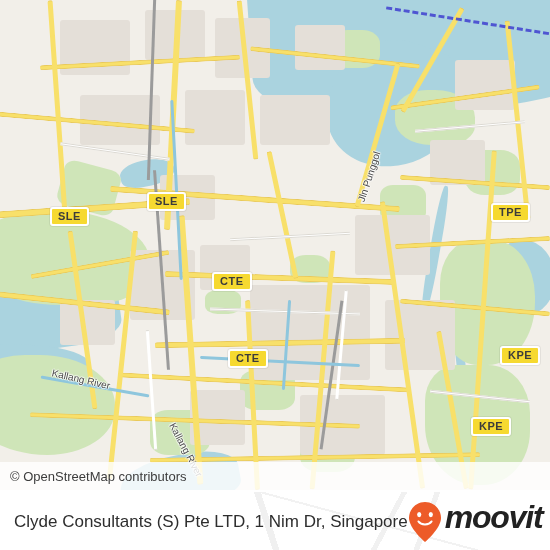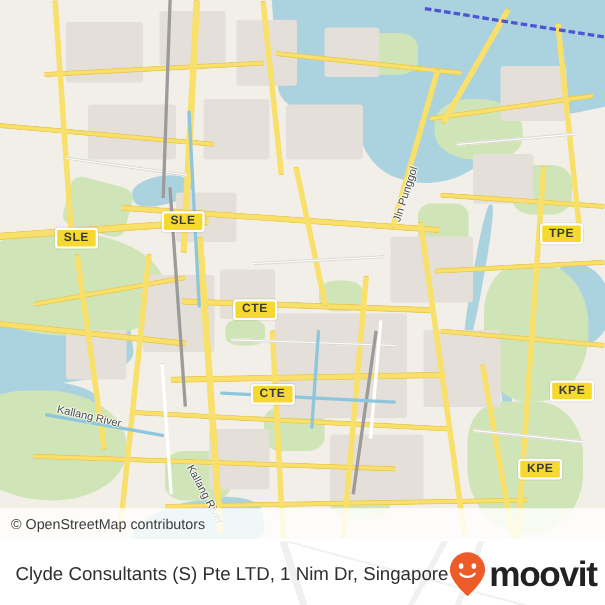--- a/index.html
+++ b/index.html
@@ -219,23 +219,24 @@
   .place-text {
     position: relative;
     color: #2e2e2e;
     font-size: 17px;
     white-space: nowrap;
     z-index: 2;
   }
   .brand {
     position: relative;
     display: flex;
-    align-items: center;
+    align-items: flex-start;
     gap: 3px;
     z-index: 2;
+    font-style: italic;
   }
   .brand-word {
     color: #222222;
     font-size: 32px;
     font-weight: bold;
     letter-spacing: -1.2px;
     line-height: 32px;
   }
 </style>
 </head>

